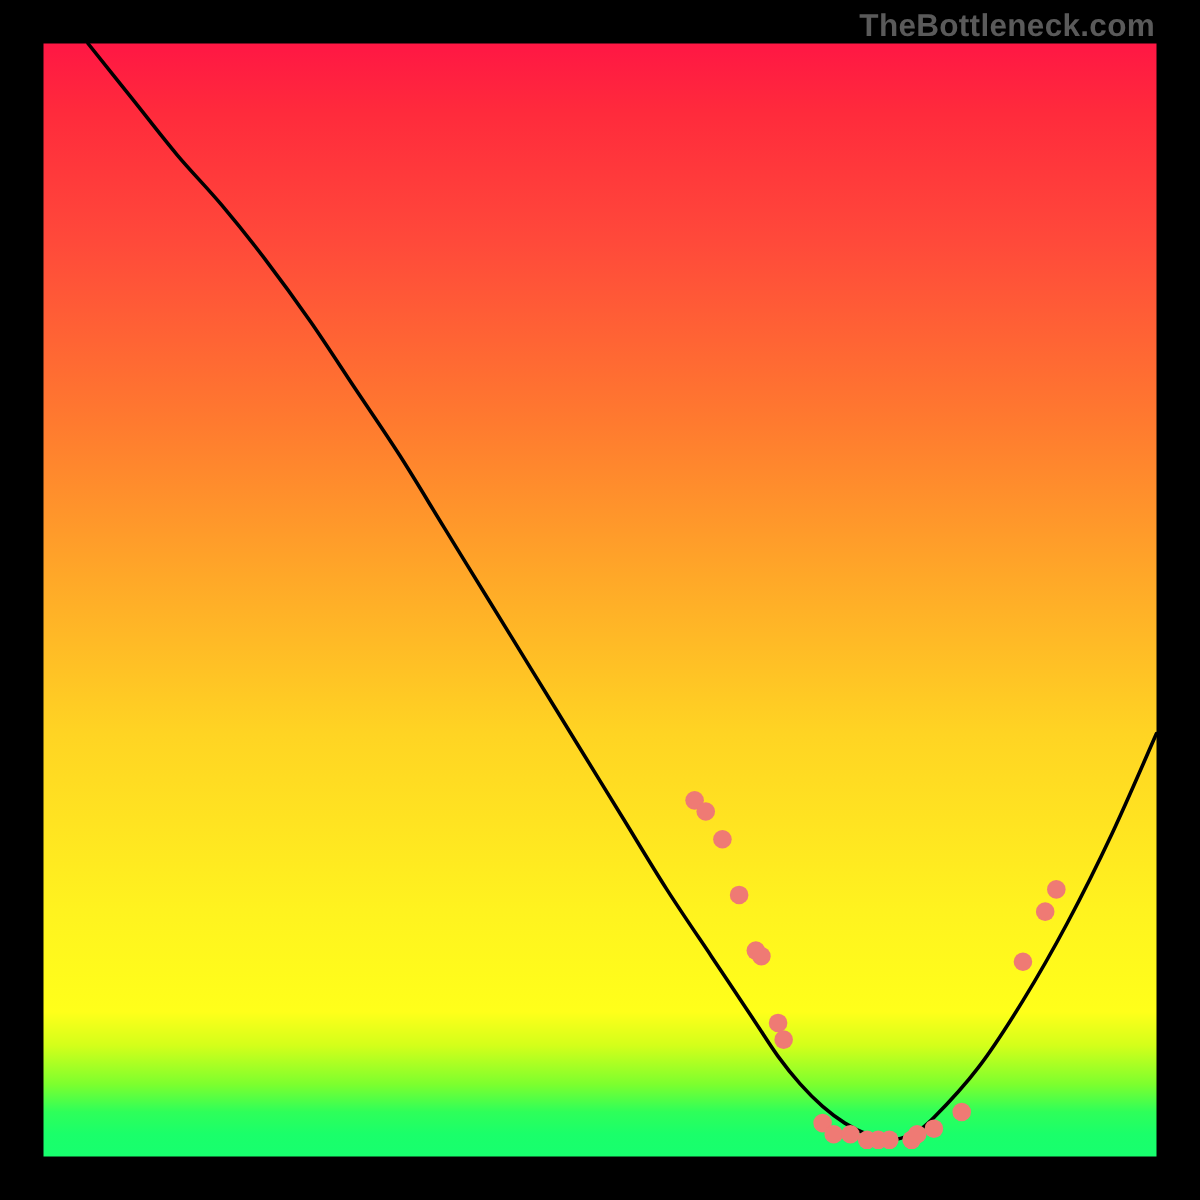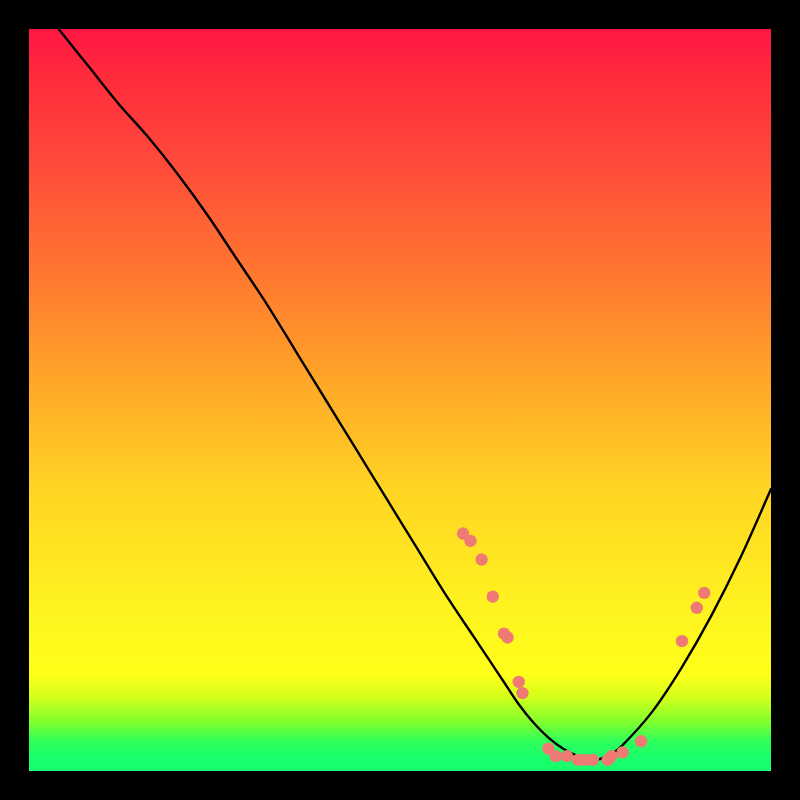--- a/index.html
+++ b/index.html
@@ -57,20 +57,21 @@
     font-size: 21px;
     font-weight: 600;
     letter-spacing: 0.2px;
     user-select: none;
   }
 </style>
 </head>
 <body>
 
 <div class="stage">
+  <div class="watermark">TheBottleneck.com</div>
 
   <div class="plot">
     <svg class="curve" viewBox="0 0 742 742" preserveAspectRatio="none">
       <path id="curve-path" fill="none" stroke="#000000" stroke-width="2.4" stroke-linecap="round" stroke-linejoin="round" d="M 29.68 0.00 C 34.73 6.31, 49.27 24.49, 59.36 37.10 C 69.45 49.71, 78.95 62.22, 89.04 74.20 C 99.13 86.18, 108.63 95.61, 118.72 107.59 C 128.81 119.57, 138.31 131.45, 148.40 144.69 C 158.49 157.93, 167.99 170.99, 178.08 185.50 C 188.17 200.01, 197.67 214.88, 207.76 230.02 C 217.85 245.16, 227.35 258.77, 237.44 274.54 C 247.53 290.31, 257.03 306.37, 267.12 322.77 C 277.21 339.17, 286.71 354.60, 296.80 371.00 C 306.89 387.40, 316.39 402.83, 326.48 419.23 C 336.57 435.63, 346.07 451.06, 356.16 467.46 C 366.25 483.86, 375.75 499.29, 385.84 515.69 C 395.93 532.09, 405.43 548.15, 415.52 563.92 C 425.61 579.69, 437.63 597.09, 445.20 608.44 C 452.77 619.79, 454.99 623.13, 460.04 630.70 C 465.09 638.27, 469.83 645.39, 474.88 652.96 C 479.93 660.53, 484.67 668.28, 489.72 675.22 C 494.77 682.16, 499.51 688.09, 504.56 693.77 C 509.61 699.45, 514.35 704.20, 519.40 708.61 C 524.45 713.02, 529.19 716.59, 534.24 719.74 C 539.29 722.89, 544.03 725.27, 549.08 727.16 C 554.13 729.05, 558.87 730.87, 563.92 730.87 C 568.97 730.87, 573.71 729.68, 578.76 727.16 C 583.81 724.64, 586.03 723.60, 593.60 716.03 C 601.17 708.46, 613.19 695.88, 623.28 682.64 C 633.37 669.40, 642.87 654.52, 652.96 638.12 C 663.05 621.72, 672.55 605.10, 682.64 586.18 C 692.73 567.26, 702.23 548.26, 712.32 526.82 C 722.41 505.38, 736.95 471.39, 742.00 460.04"></path>
       <g id="markers">
           <circle cx="434.07" cy="504.56" r="6.2" fill="#ef7a74"></circle>
           <circle cx="441.49" cy="511.98" r="6.2" fill="#ef7a74"></circle>
           <circle cx="452.62" cy="530.53" r="6.2" fill="#ef7a74"></circle>
           <circle cx="463.75" cy="567.63" r="6.2" fill="#ef7a74"></circle>
           <circle cx="474.88" cy="604.73" r="6.2" fill="#ef7a74"></circle>

